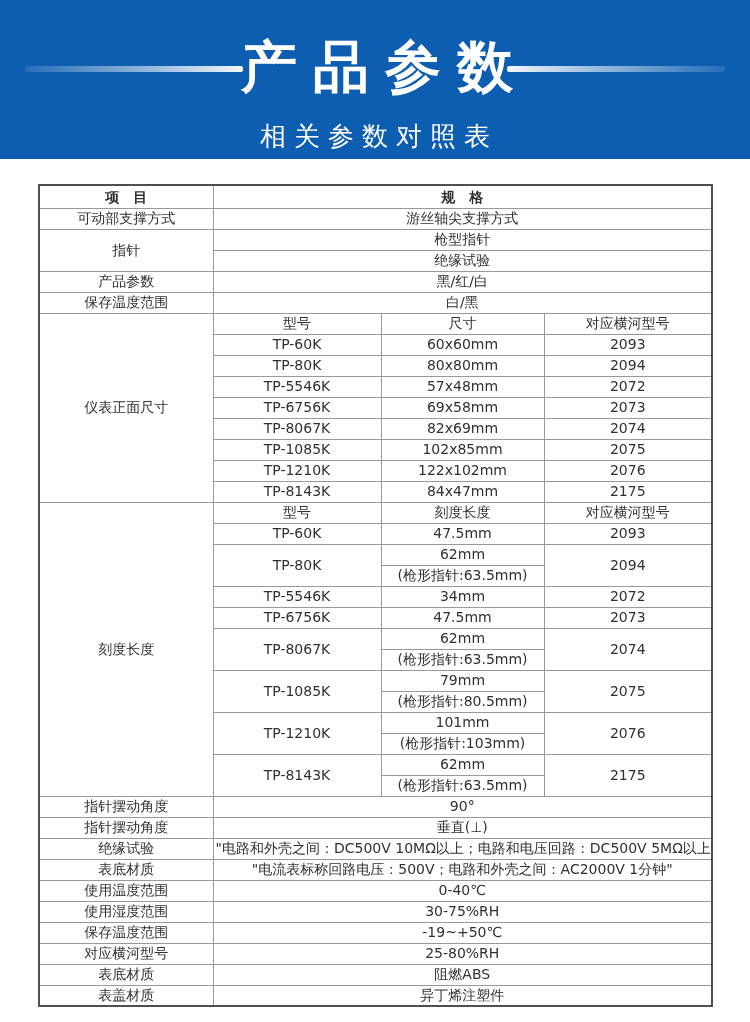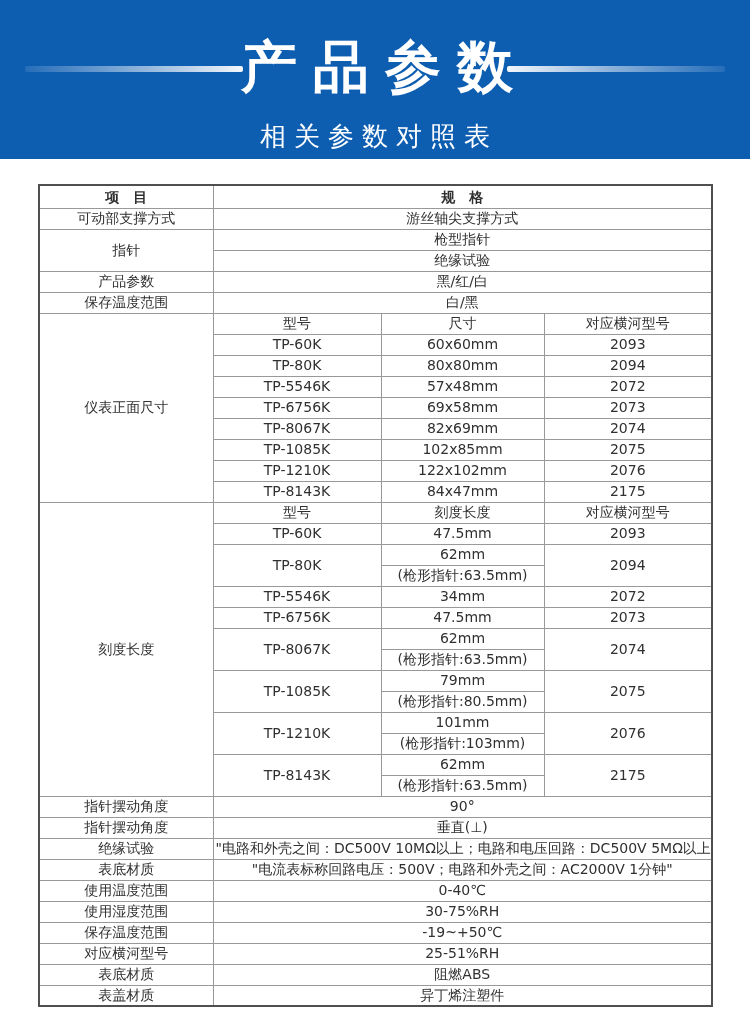--- a/index.html
+++ b/index.html
@@ -264,21 +264,21 @@
   <tr>
     <td class="g">使用湿度范围</td>
     <td class="g" colspan="3">30-75%RH</td>
   </tr>
   <tr>
     <td>保存温度范围</td>
     <td colspan="3">-19~+50℃</td>
   </tr>
   <tr>
     <td class="g">对应横河型号</td>
-    <td class="g" colspan="3">25-51%RH</td>
+    <td class="g" colspan="3">25-80%RH</td>
   </tr>
   <tr>
     <td>表底材质</td>
     <td colspan="3">阻燃ABS</td>
   </tr>
   <tr>
     <td class="g">表盖材质</td>
     <td class="g" colspan="3">异丁烯注塑件</td>
   </tr>
 </tbody>

